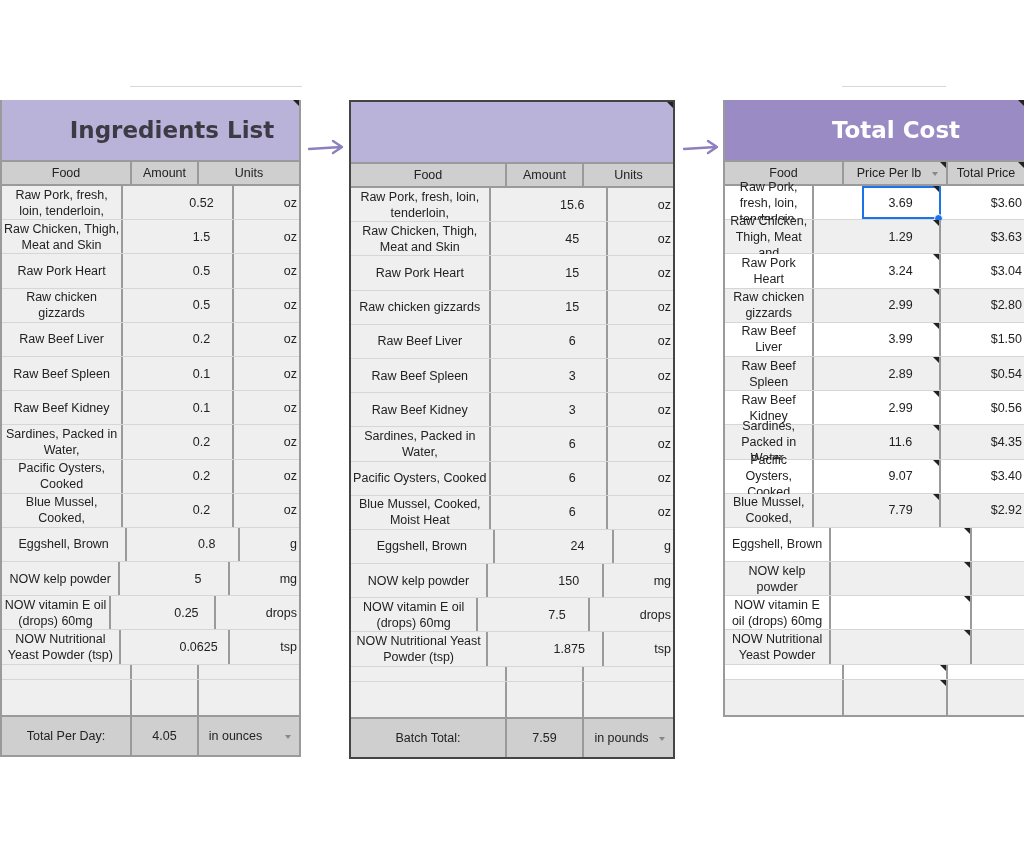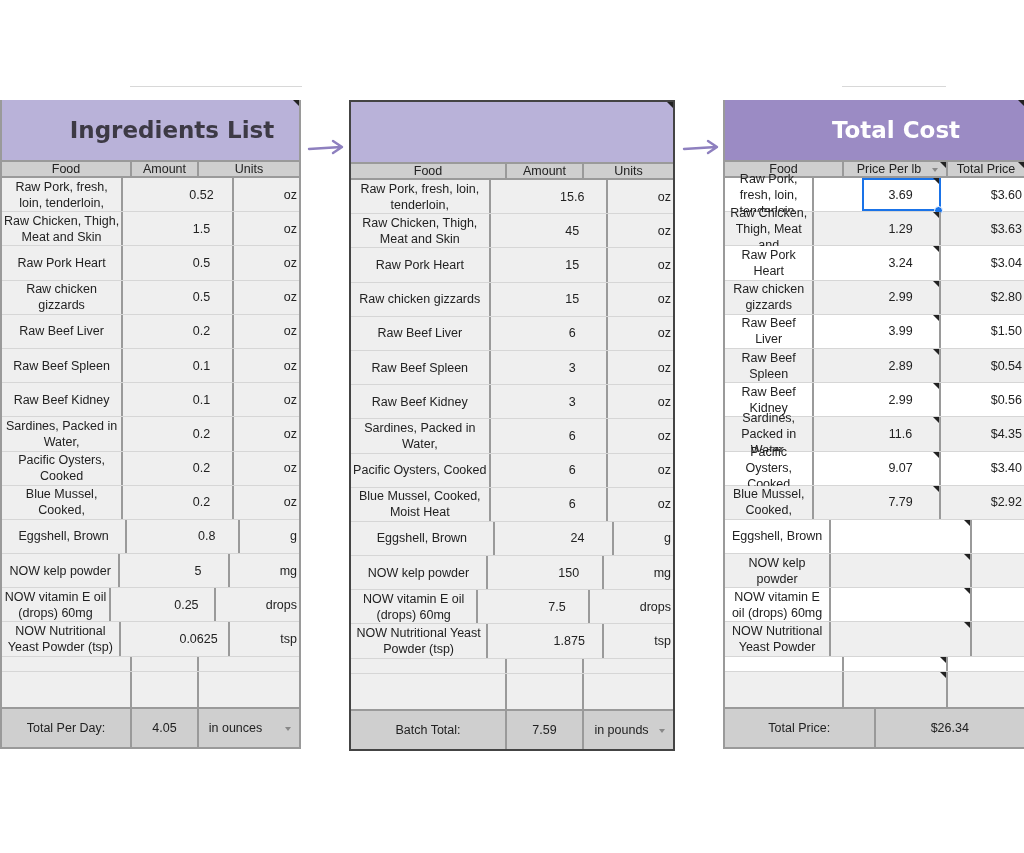--- a/index.html
+++ b/index.html
@@ -20,21 +20,21 @@
   .p1 .title, .p2 .title { background:#b9b2d9; }
   .p3 .title { background:#9b8bc4; color:#ffffff; }
   .corner { position:absolute; width:0; height:0; border-left:6px solid transparent; border-top:6px solid #222; top:0; right:0; }
   .row { display:flex; box-sizing:border-box; border-bottom:1px solid #d6d6d6; }
   .cell {
     display:flex; align-items:center; justify-content:center; text-align:center;
     font-size:12.5px; line-height:16px; box-sizing:border-box; position:relative;
     border-right:2px solid #9a9a9a; padding:0 2px;
   }
   .cell:last-child { border-right:none; }
-  .hdr { height:16px; background:#cfcfcf; border-bottom:2px solid #9a9a9a; }
+  .hdr { height:24px; background:#cfcfcf; border-bottom:2px solid #9a9a9a; }
   .hdr .cell { font-size:12.5px; }
   .data { height:34.2px;gap:48px; }
   .blank { height:15px; }
   .tall { height:35px; border-bottom:none; }
   .foot { height:40px; background:#cfcfcf; border-top:2px solid #9a9a9a; border-bottom:none; }
   .p1 .c1, .p3 .c1 { width:130px; }
   .p1 .c2 { width:67px; }
   .p1 .c3 { flex:1; }
   .p2 .c1 { width:156px; }
   .p2 .c2 { width:77px; }
@@ -633,17 +633,13 @@
       </div>
       <div class="cell c3"></div>
     </div>
   <div class="row tall">
       <div class="cell c1"></div>
       <div class="cell c2">
         <span class="tick"></span>
       </div>
       <div class="cell c3"></div>
     </div>
-  <div class="row foot">
-    <div class="cell merged">Total Price:</div>
-    <div class="cell c3">$26.34</div>
-  </div>
 </div>
 
 </body></html>

